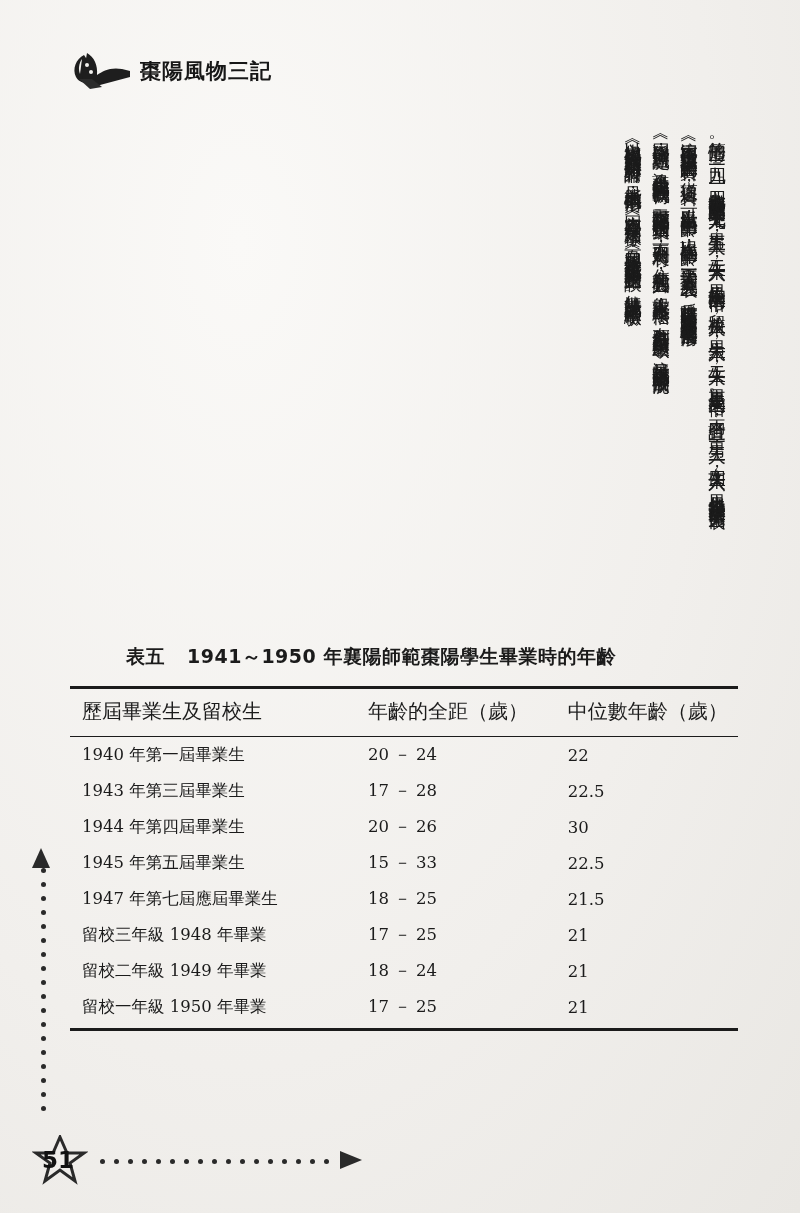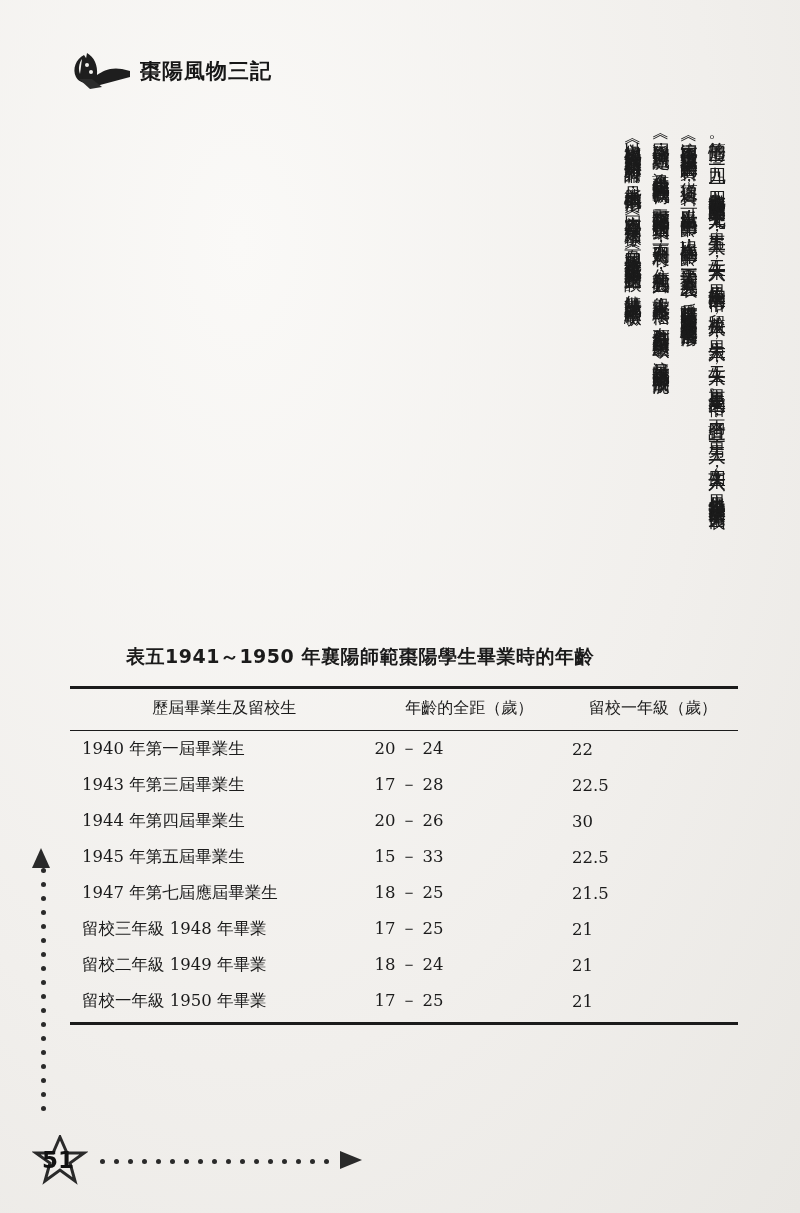--- a/index.html
+++ b/index.html
@@ -81,33 +81,33 @@
   }
   .table-caption {
     font-family: "DejaVu Sans", "Liberation Sans", sans-serif;
     font-weight: bold;
     font-size: 19px;
     letter-spacing: 0.5px;
     margin-left: 56px;
     margin-bottom: 16px;
     white-space: nowrap;
   }
-  .table-caption .cap-label { }
+  .table-caption .cap-label { margin-right: 22px; }
   table.data {
     border-collapse: collapse;
     width: 668px;
     font-size: 16.5px;
   }
   table.data thead th {
     font-weight: normal;
-    text-align: center;
+    text-align: left;
     padding: 9px 4px 11px 4px;
     border-top: 3px solid #1b1b1b;
     border-bottom: 1.5px solid #1b1b1b;
-    font-size: 16px;
+    font-size: 20px;
     white-space: nowrap;
   }
   table.data tbody td {
     padding: 7px 4px;
     white-space: nowrap;
     font-size: 16.5px;
   }
   table.data tbody tr:last-child td {
     border-bottom: 3px solid #1b1b1b;
     padding-bottom: 10px;
@@ -225,21 +225,21 @@
 
   <div class="table-wrap">
     <div class="table-caption">
       <span class="cap-label">表五</span><span>1941～1950 年襄陽師範棗陽學生畢業時的年齡</span>
     </div>
     <table class="data">
       <thead>
         <tr>
           <th class="col-a">歷屆畢業生及留校生</th>
           <th class="col-b">年齡的全距（歲）</th>
-          <th class="col-c">留校一年級（歲）</th>
+          <th class="col-c">中位數年齡（歲）</th>
         </tr>
       </thead>
       <tbody>
         <tr>
           <td class="col-a">1940 年第一屆畢業生</td>
           <td class="col-b">20 － 24</td>
           <td class="col-c">22</td>
         </tr>
         <tr>
           <td class="col-a">1943 年第三屆畢業生</td>

